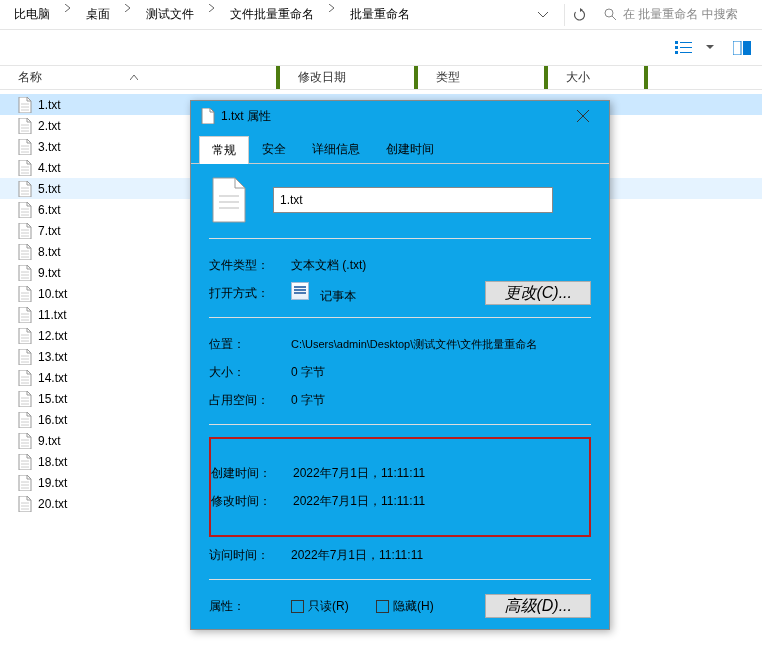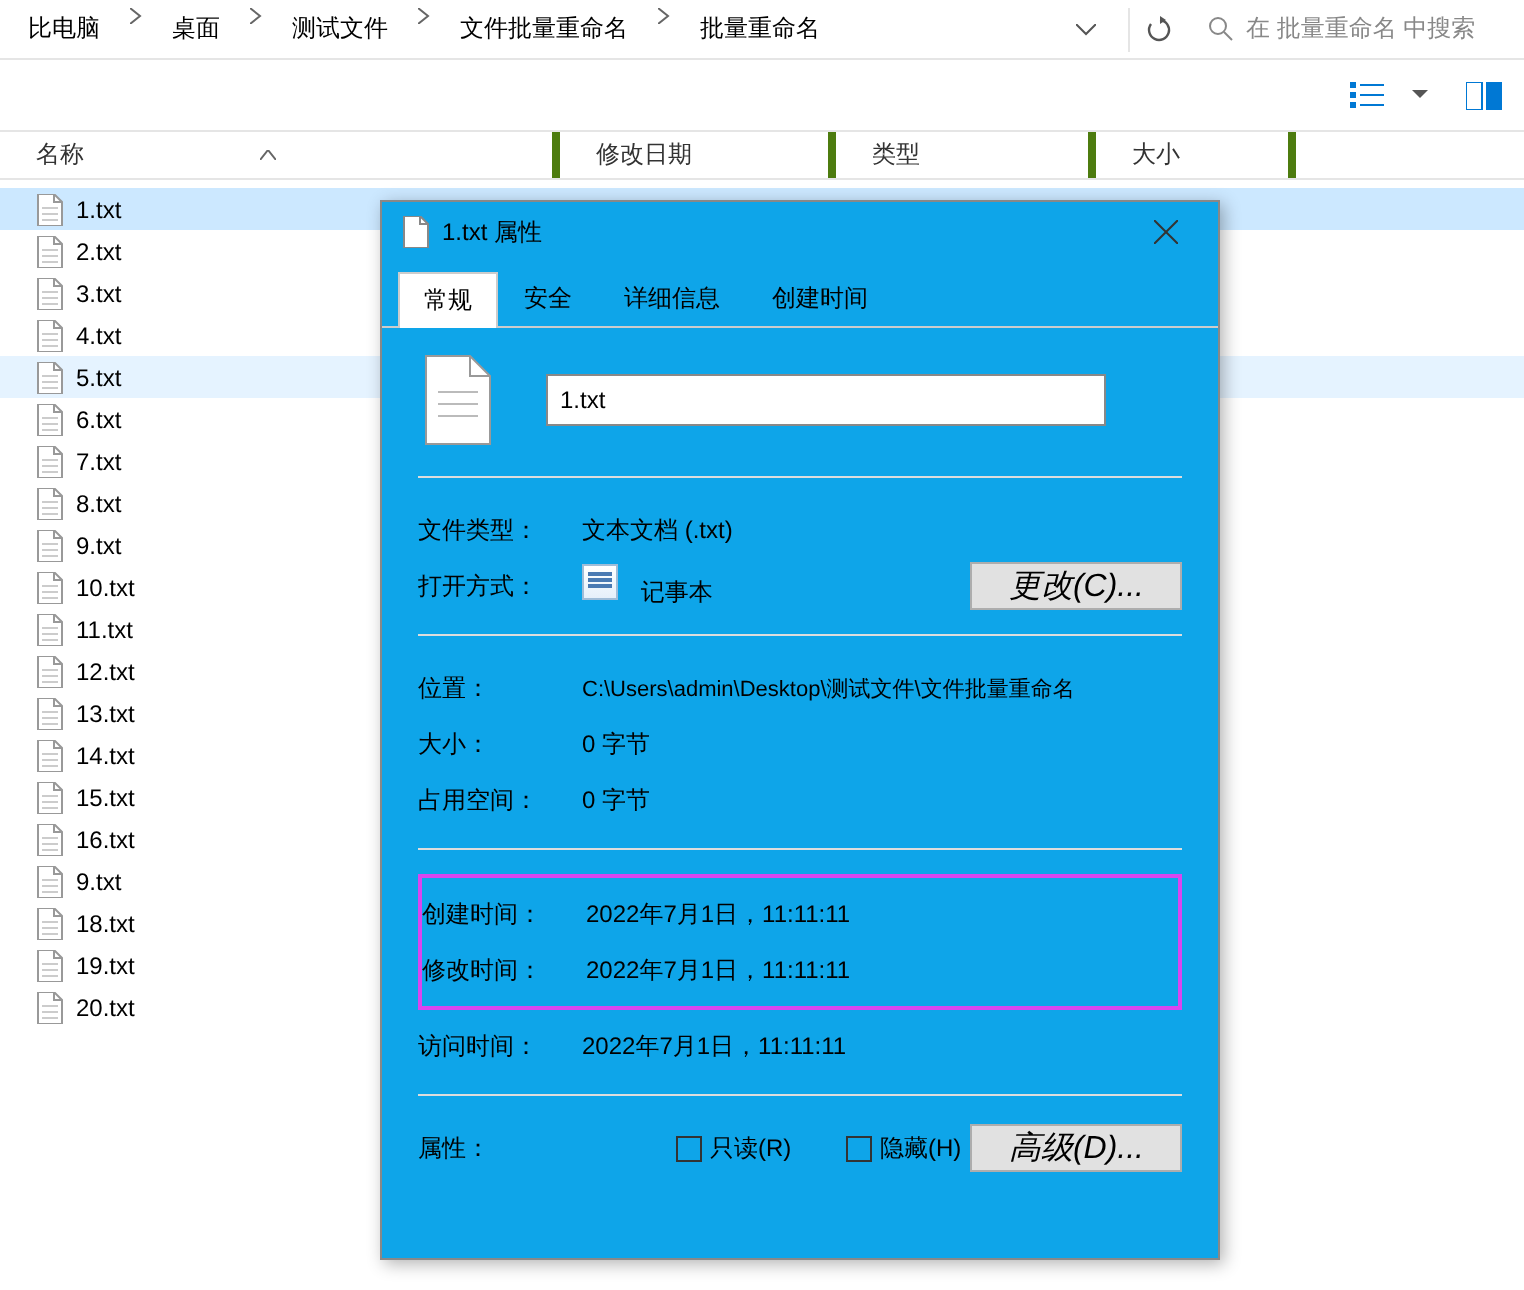--- a/index.html
+++ b/index.html
@@ -48,21 +48,21 @@
 .hr { height: 1px; background: #ddd; margin: 10px 0 12px 0; }
 
 .info-row { display: flex; align-items: center; height: 28px; }
 .info-label { width: 82px; font-size: 12px; }
 .info-value { font-size: 12px; flex: 1; }
 .btn { height: 24px; padding: 0 18px; background: #e1e1e1; border: 1px solid #adadad; font-size: 16px; font-style: italic; }
 
 .app-icon { width: 18px; height: 18px; display: inline-block; border: 1px solid #a0bdd8; background: linear-gradient(#fff, #e6f0fa); position: relative; margin-right: 8px; }
 .app-icon::after { content:""; position:absolute; left:2px; top:3px; right:2px; height:2px; background:#4a7ab3; box-shadow: 0 3px 0 #4a7ab3, 0 6px 0 #4a7ab3; }
 
-.highlight-box { border: 2px solid #d946ef; padding: 4px 0; margin: 4px 0; }
+.highlight-box { border: 2px solid #b91c1c; padding: 20px 0; margin: 4px 0; }
 
 .checkbox { width: 13px; height: 13px; border: 1px solid #333; display: inline-block; margin-right: 4px; vertical-align: middle; }
 
 svg { display: block; }
 </style>
 </head>
 <body>
 
 <div class="address-bar">
   <div class="breadcrumb" id="breadcrumb">
@@ -432,19 +432,19 @@
     </div>
     <div class="info-row">
       <span class="info-label">访问时间：</span>
       <span class="info-value">2022年7月1日，11:11:11</span>
     </div>
     <div class="hr"></div>
 
     <div class="info-row">
       <span class="info-label">属性：</span>
       <span class="info-value">
-        <label style="margin-right:24px;margin-left:47px;"><span class="checkbox"></span><span>只读(R)</span></label>
+        <label style="margin-right:24px;"><span class="checkbox"></span><span>只读(R)</span></label>
         <label><span class="checkbox"></span><span>隐藏(H)</span></label>
       </span>
       <button class="btn">高级(D)...</button>
     </div>
   </div>
 </div>
 
 </body></html>

